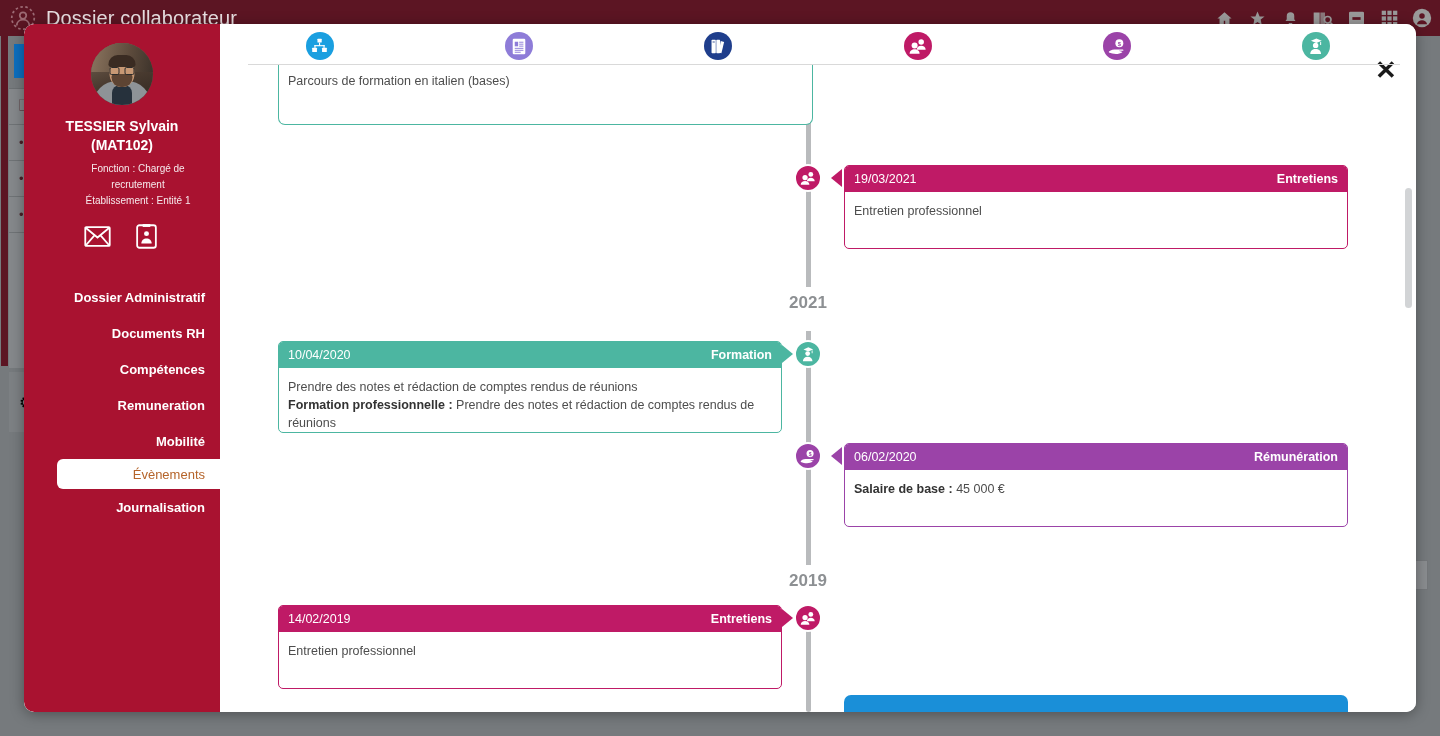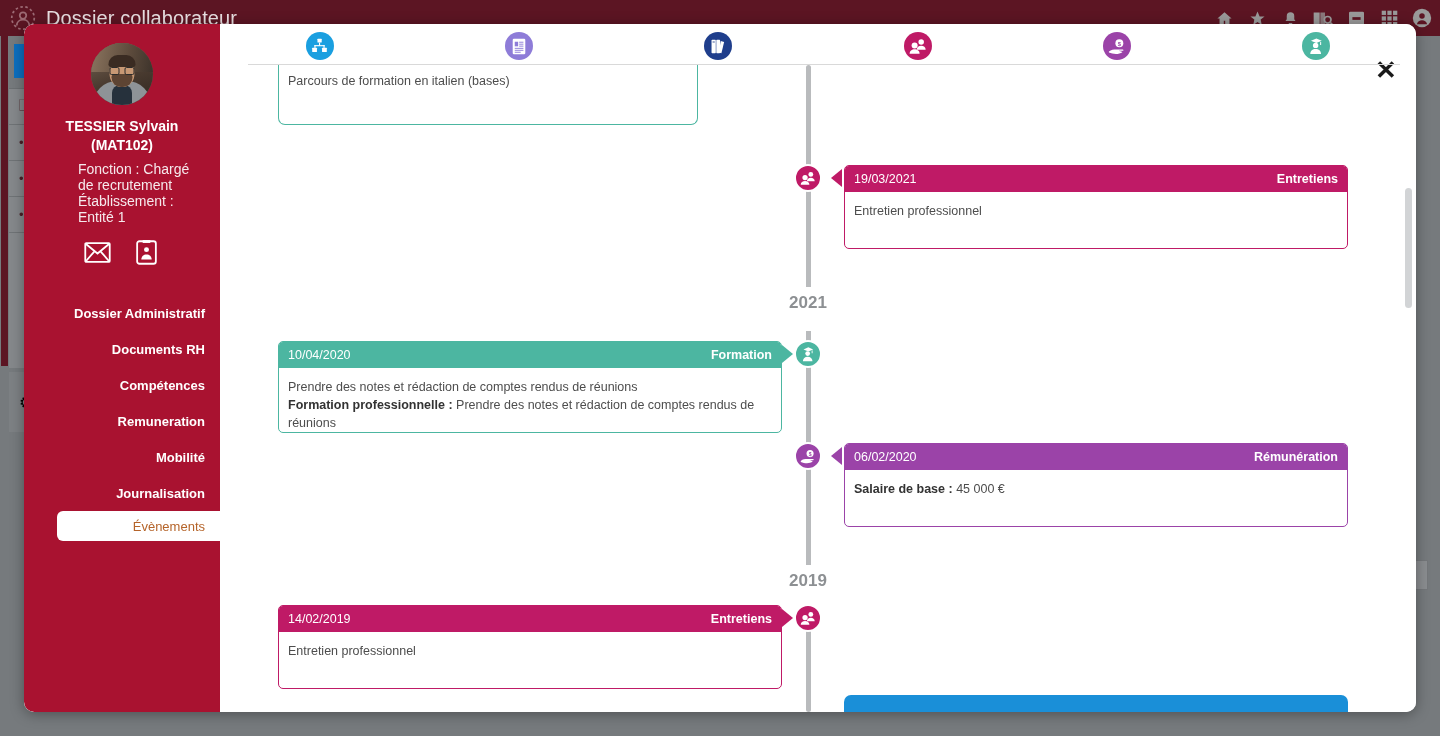--- a/index.html
+++ b/index.html
@@ -109,22 +109,22 @@
              width:25px; height:8px; }
   .av-glass i { position:absolute; top:0; width:10px; height:8px;
              border:1.4px solid #2b2b2b; border-radius:2px; }
   .av-glass i:first-child { left:0; } .av-glass i:last-child { right:0; }
 
   #emp-name {
     margin-top: 12px; text-align: center;
     font-size: 14px; font-weight: bold; line-height: 19px;
   }
   #emp-meta {
-    margin-top: 6px; 
-    font-size: 14px; line-height: 16px; color: #f6e9ec;
+    margin-top: 6px; text-align: center;
+    font-size: 10px; line-height: 16px; color: #f6e9ec;
     padding: 0 22px;
     margin-left: 32px;
   }
   #emp-actions {
     margin-top: 14px; display: flex; justify-content: center; gap: 21px;
   }
   .emp-act { width: 28px; height: 26px; color: #fff; cursor: pointer;
              display:flex; align-items:center; justify-content:center; }
   .emp-act svg { display: block; }
 
@@ -235,21 +235,21 @@
   .year {
     position: absolute; left: 528px; width: 120px;
     text-align: center; font-size: 17px; font-weight: bold; color: #8d9093;
   }
   .year-mask {
     position: absolute; left: 584px; width: 9px; background: #fff;
   }
 
   
   #top-partial {
-    position: absolute; left: 58px; top: 0; width: 420px; height: 60px;
+    position: absolute; left: 58px; top: 0; width: 535px; height: 60px;
     border: 1.6px solid #4cb6a1; border-top: none;
     border-radius: 0 0 7px 7px; background: #fff;
     padding: 9px 9px 0 9px;
     font-size: 12.5px; color: #4d4d4d;
   }
 
   
   #bottom-partial {
     position: absolute; left: 624px; top: 630px; width: 504px; height: 20px;
     background: #1a8fd8; border-radius: 7px 7px 0 0;
@@ -407,25 +407,25 @@
       </div>
       <div class="side-item">
         <span>Compétences</span>
       </div>
       <div class="side-item">
         <span>Remuneration</span>
       </div>
       <div class="side-item">
         <span>Mobilité</span>
       </div>
+      <div class="side-item active">
+        <span>Évènements</span>
+      </div>
       <div class="side-item">
         <span>Journalisation</span>
-      </div>
-      <div class="side-item active">
-        <span>Évènements</span>
       </div>
     </nav>
   </aside>
 
   <section id="content">
 
     <div id="tabs">
 
       <div class="tab">
         <div class="tab-ico" style="background:#1a9fe0">

